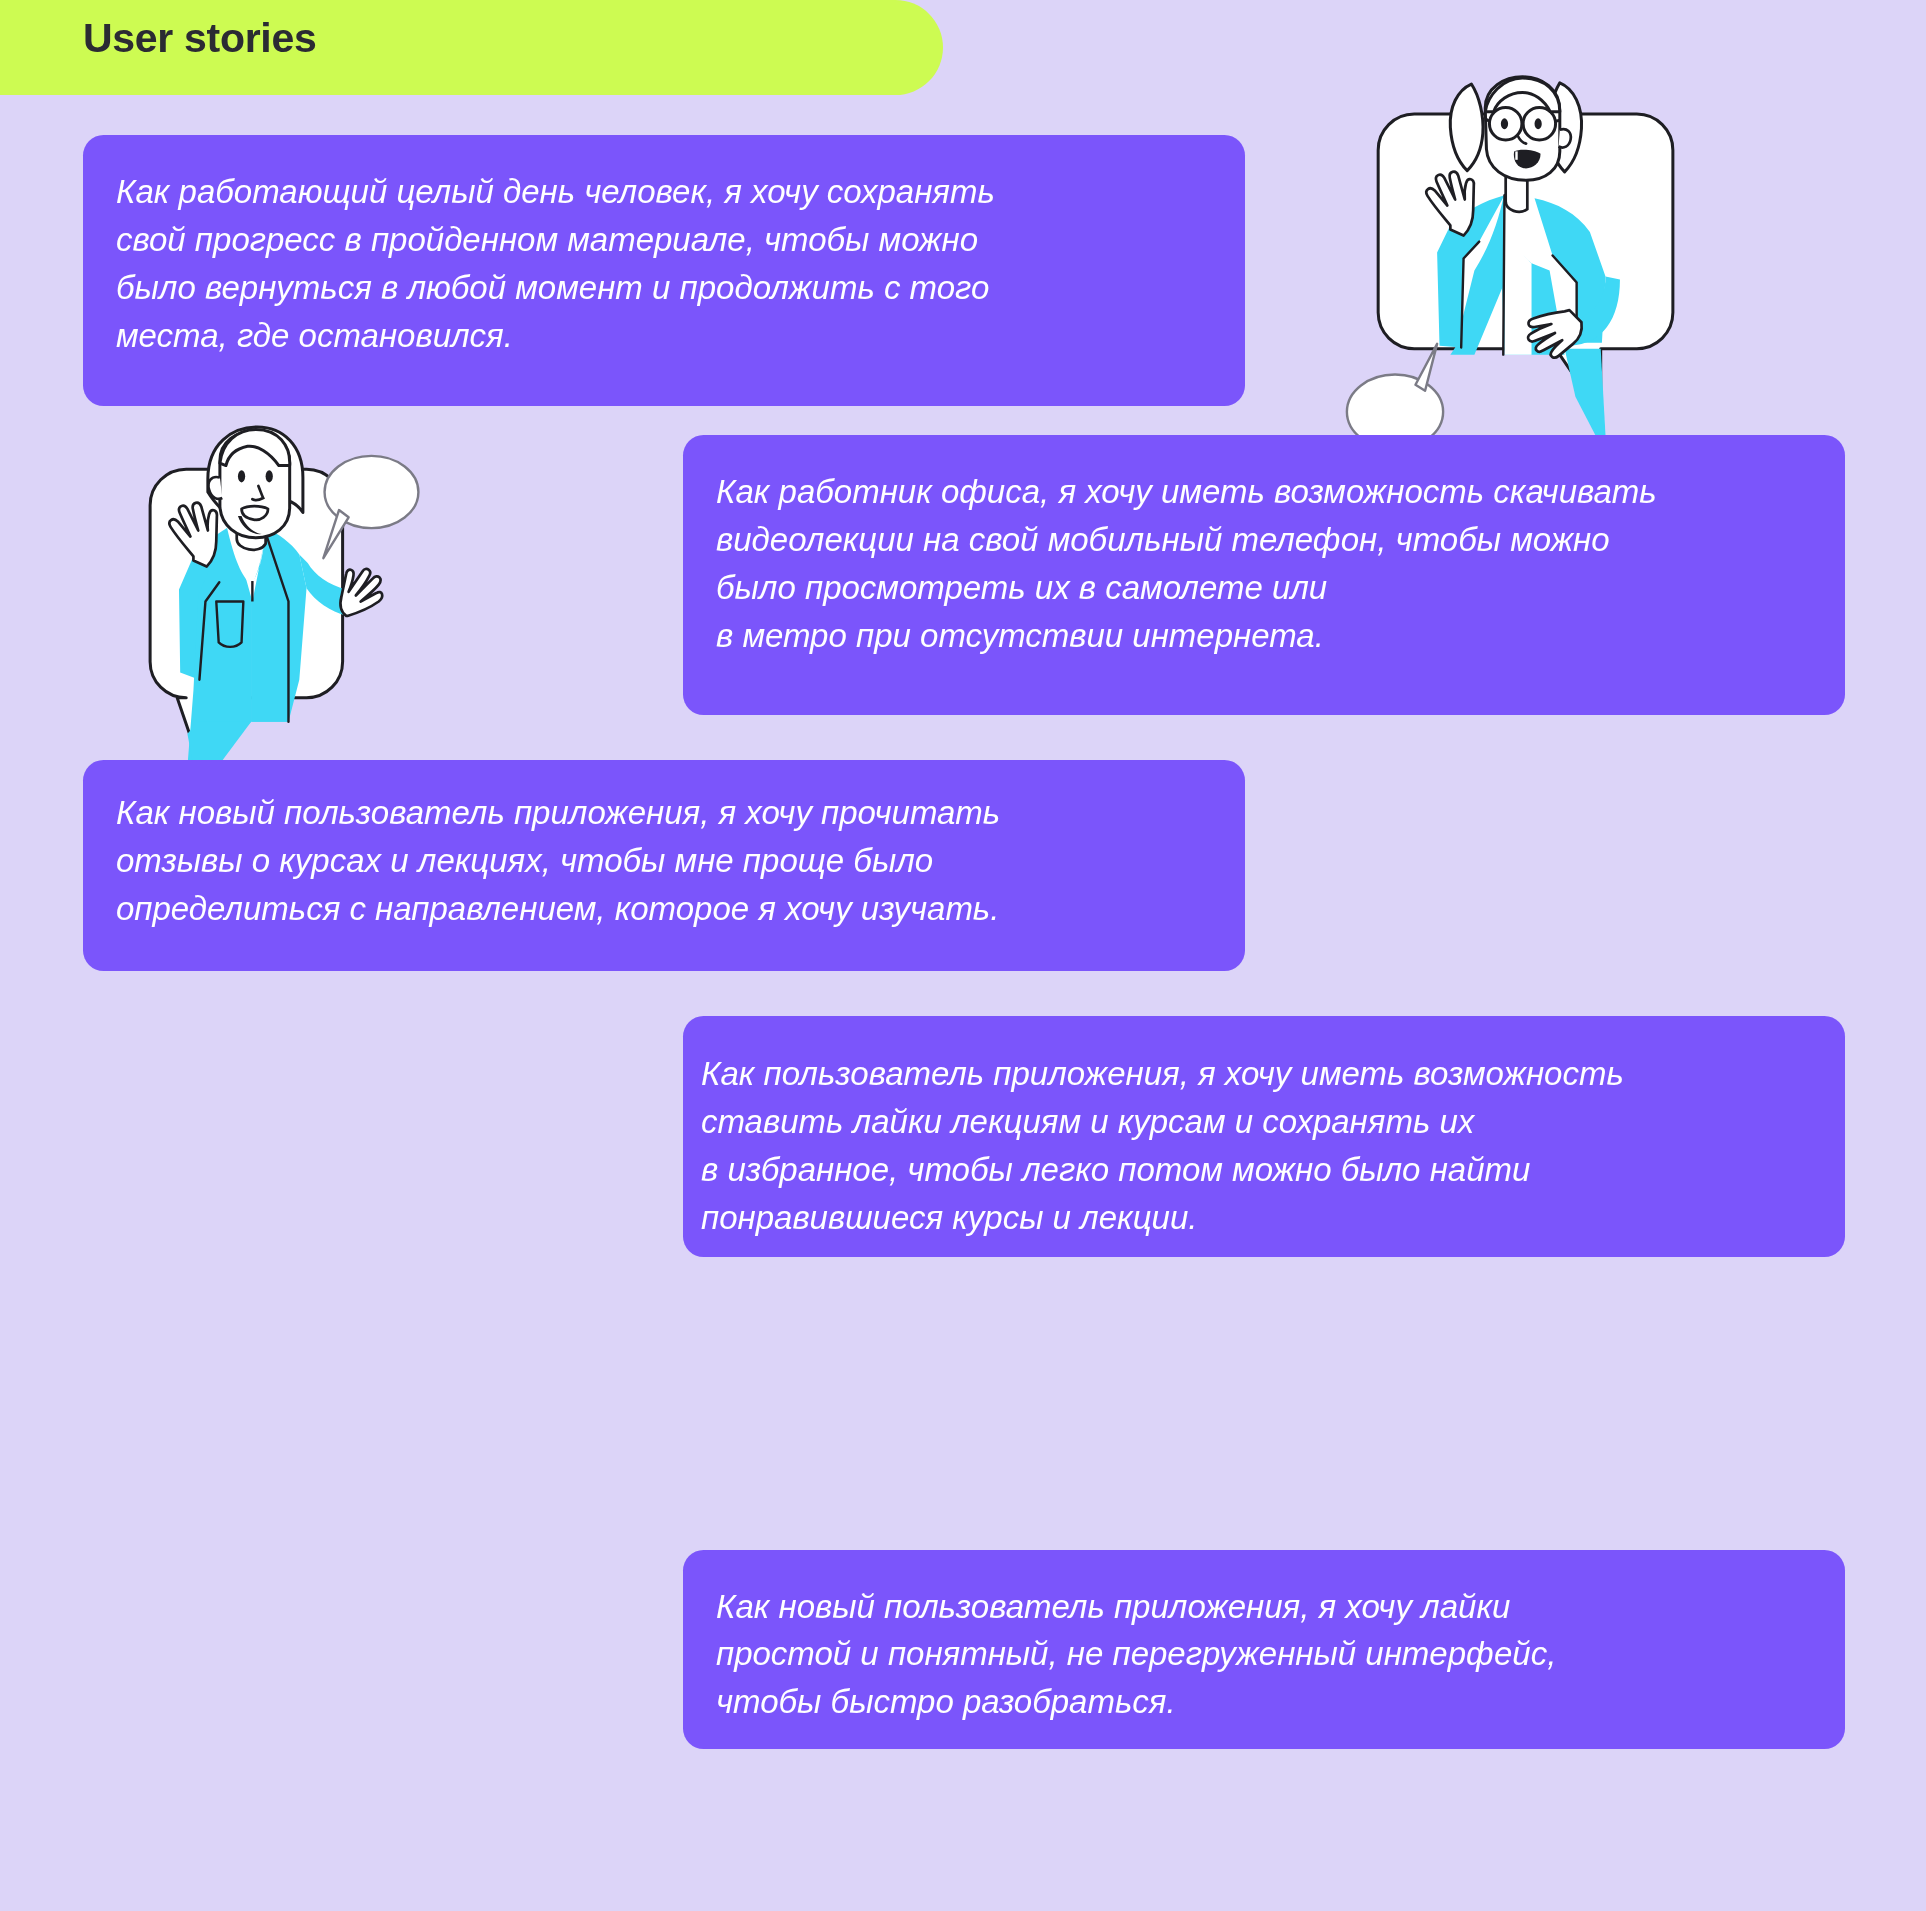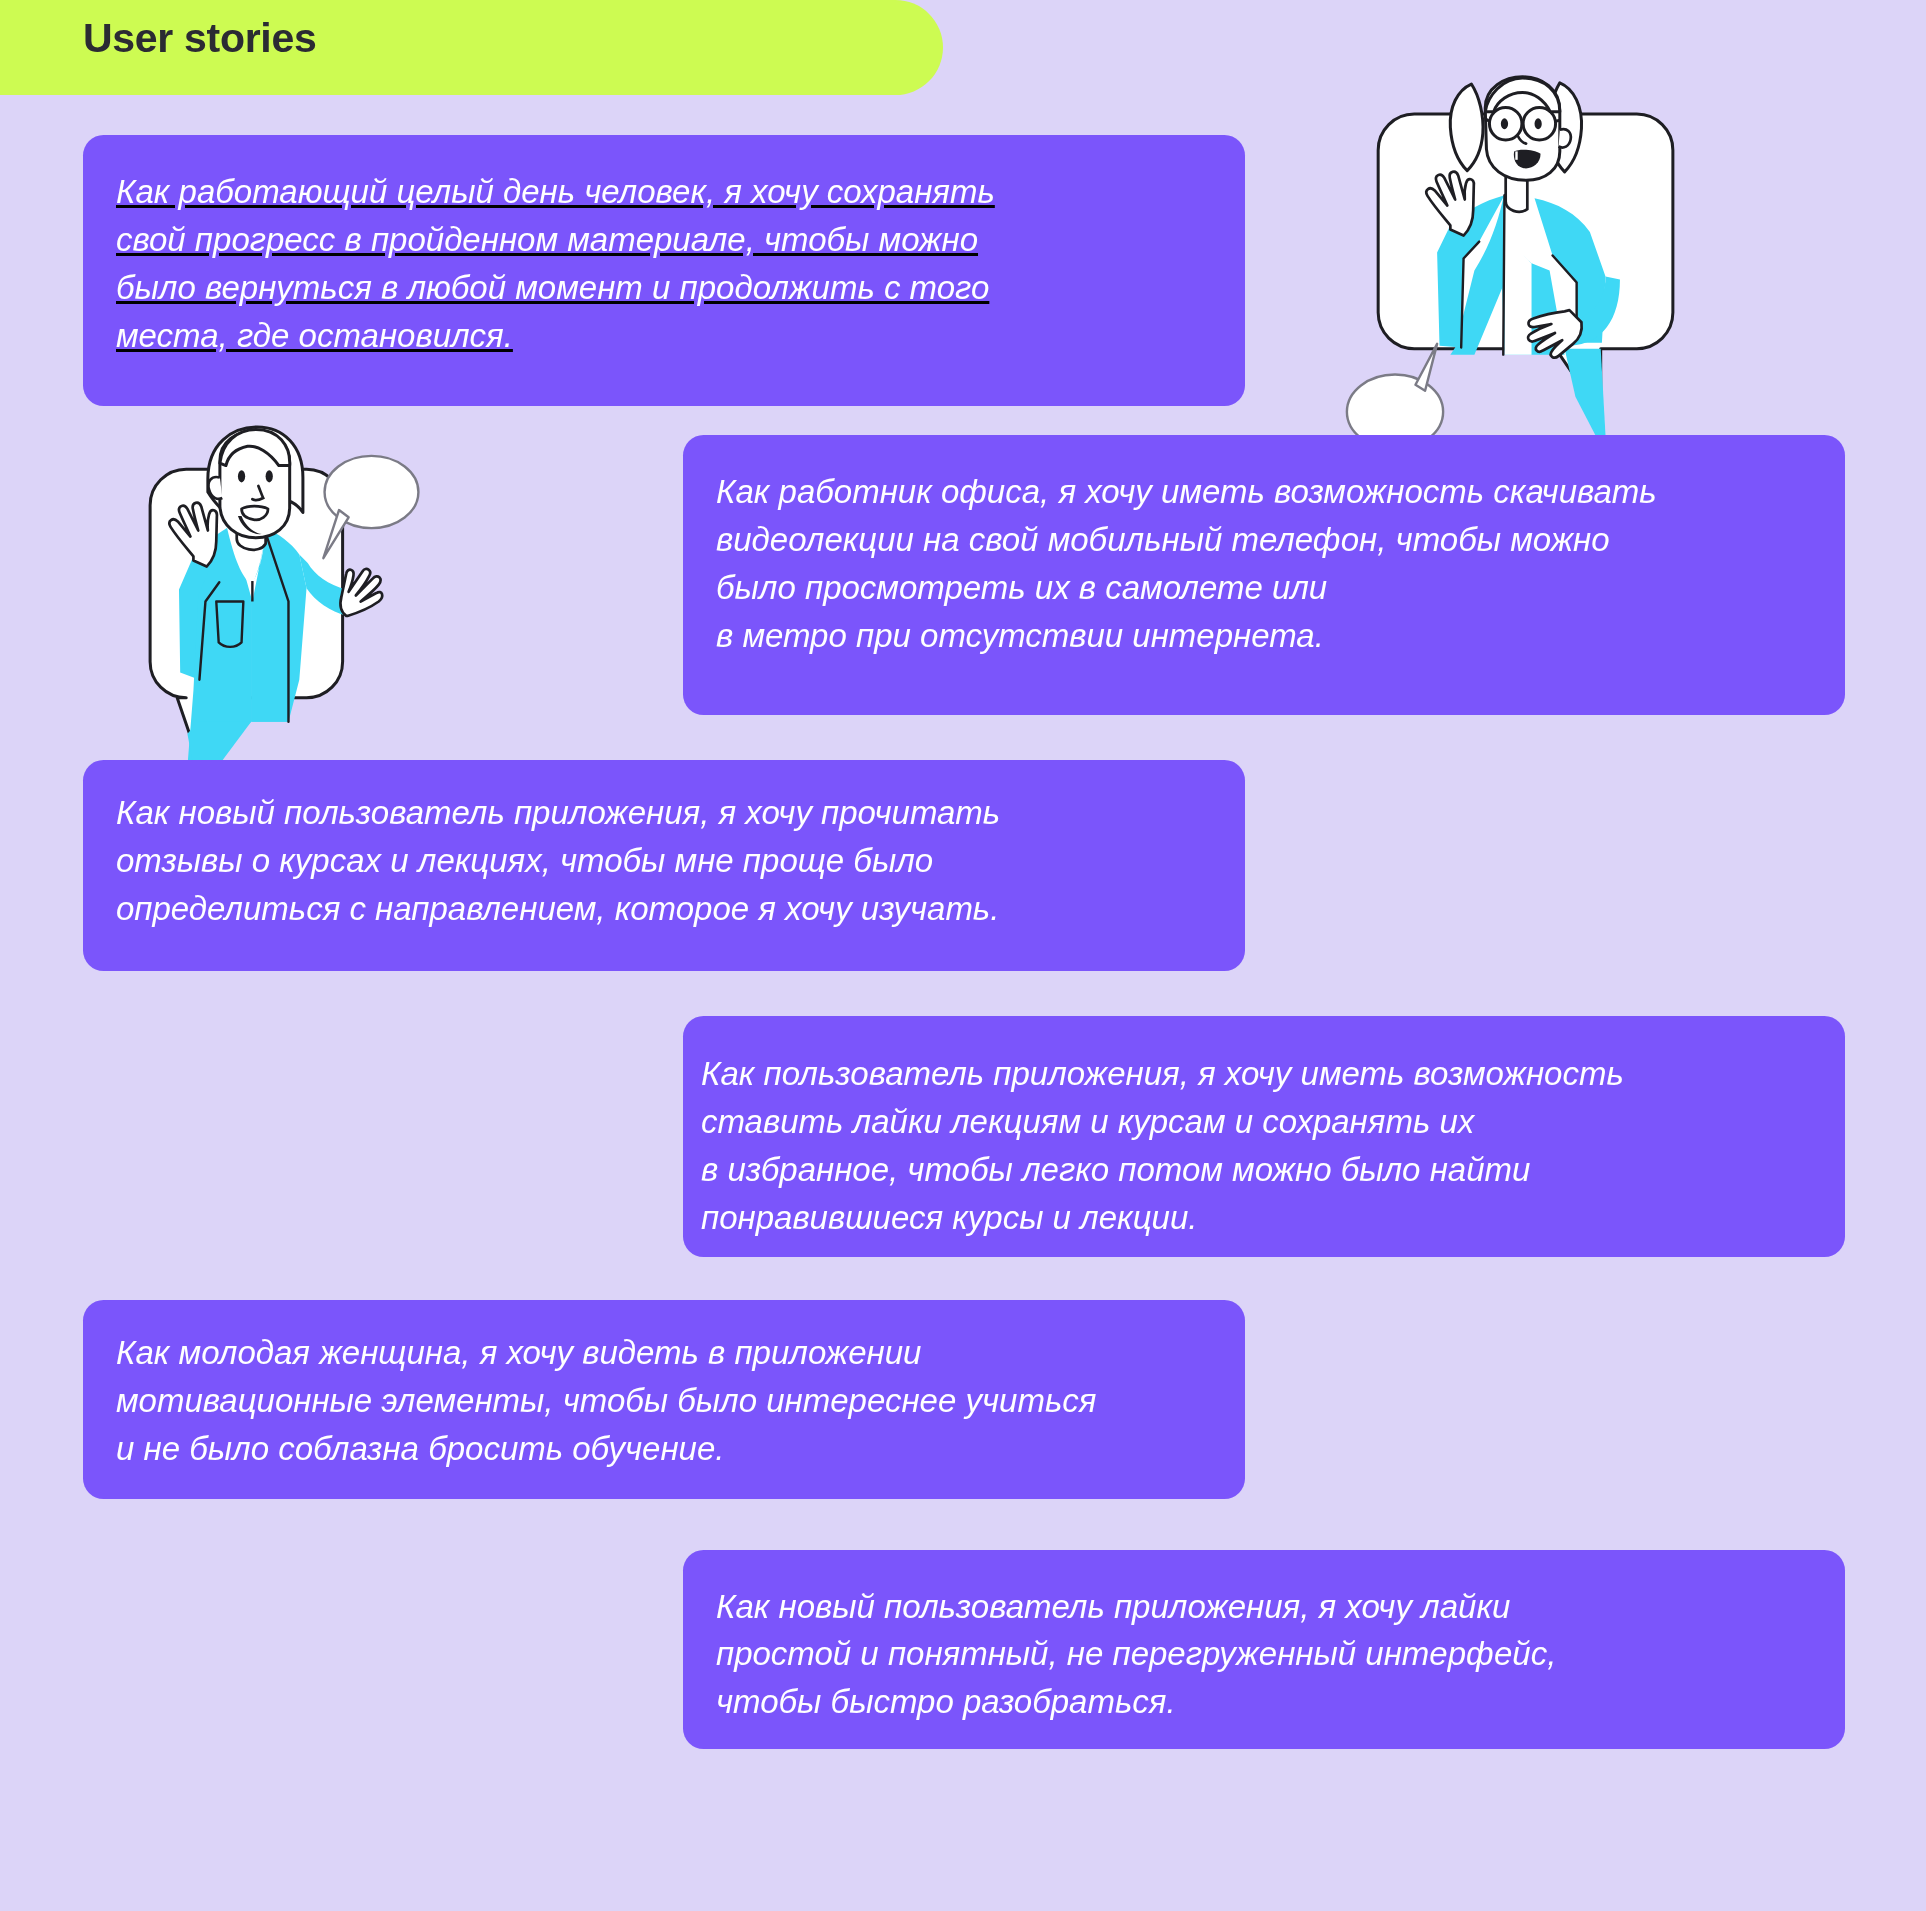--- a/index.html
+++ b/index.html
@@ -29,21 +29,21 @@
     box-sizing:border-box;
   }
   .bubble p{
     margin:0;color:#FFFFFF;
     font-family:"Liberation Sans", sans-serif;
     font-style:italic;font-weight:400;
     font-size:33px;line-height:1.45;
     font-stretch:condensed;
     white-space:pre-line;
   }
-  .b1{left:83px;top:135px;width:1162px;height:271px;padding:33px 0 0 33px;text-decoration:underline;}
+  .b1{left:83px;top:135px;width:1162px;height:271px;padding:33px 0 0 33px;}
   .b2{left:683px;top:435px;width:1162px;height:280px;padding:33px 14px 0 33px;}
   .b3{left:83px;top:760px;width:1162px;height:211px;padding:29px 0 0 33px;}
   .b4{left:683px;top:1016px;width:1162px;height:241px;padding:34px 0 0 18px;}
   .b5{left:83px;top:1300px;width:1162px;height:199px;padding:29px 0 0 33px;}
   .b6{left:683px;top:1550px;width:1162px;height:199px;padding:32.5px 0 0 33px;}
 
   
   .illus{position:absolute;}
   .illus svg{display:block;}
   .illus-1{left:1324px;top:72px;width:385px;height:421px;}
@@ -231,25 +231,20 @@
 определиться с направлением, которое я хочу изучать.</p>
   </div>
 
   <div class="bubble b4">
     <p>Как пользователь приложения, я хочу иметь возможность
 ставить лайки лекциям и курсам и сохранять их
 в избранное, чтобы легко потом можно было найти
 понравившиеся курсы и лекции.</p>
   </div>
 
-  <div class="bubble b5">
-    <p>Как молодая женщина, я хочу видеть в приложении
-мотивационные элементы, чтобы было интереснее учиться
-и не было соблазна бросить обучение.</p>
-  </div>
 
   <div class="bubble b6">
     <p>Как новый пользователь приложения, я хочу лайки
 простой и понятный, не перегруженный интерфейс,
 чтобы быстро разобраться.</p>
   </div>
 
 </div>
 
 

